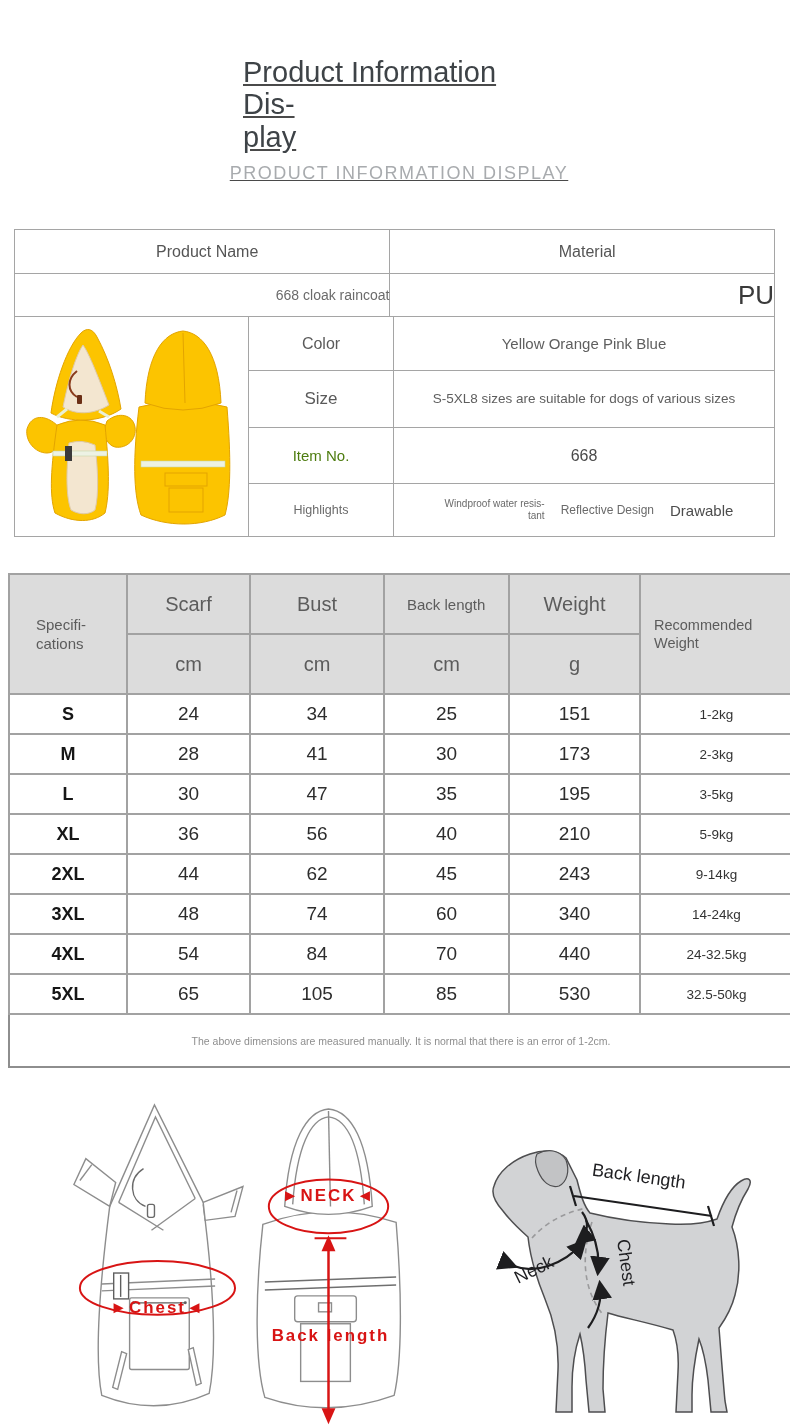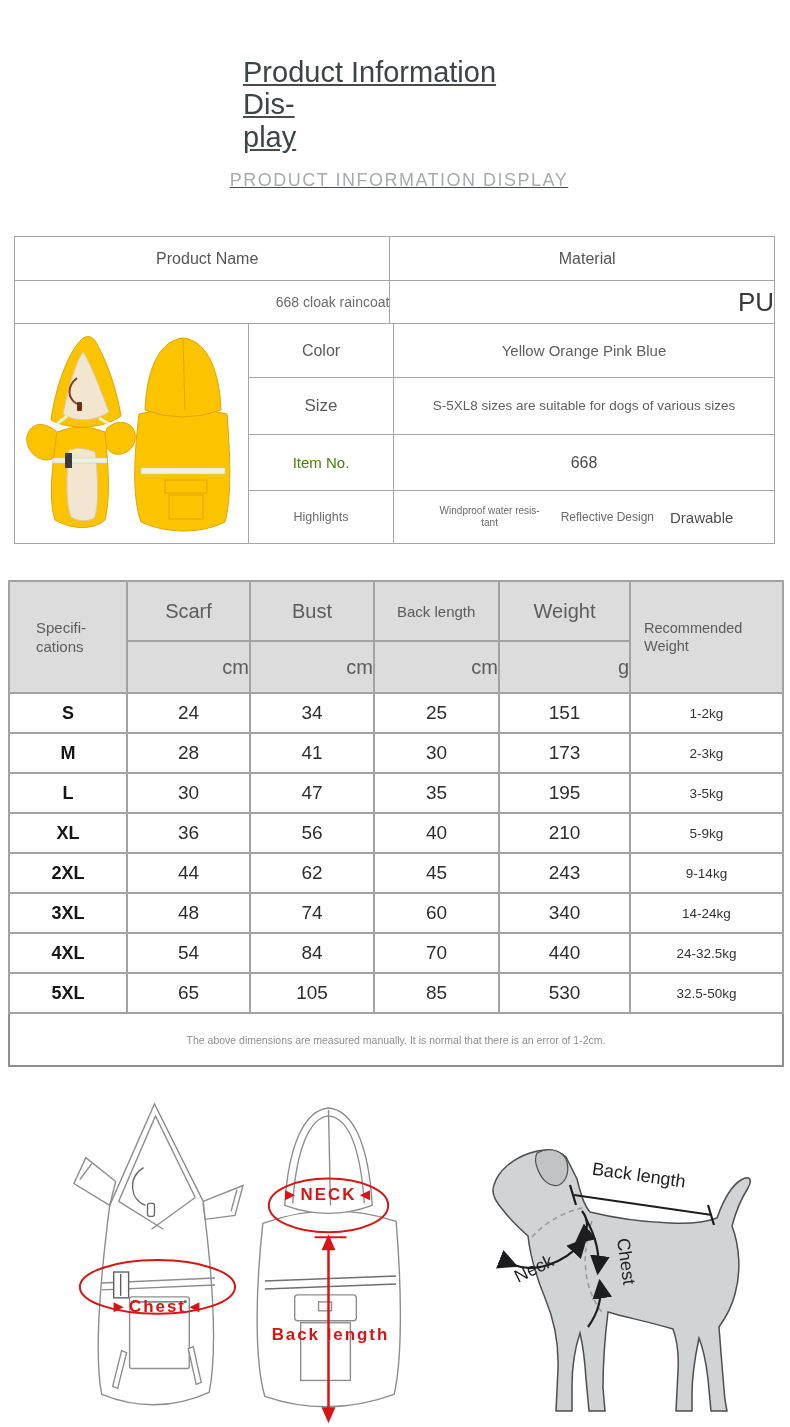--- a/index.html
+++ b/index.html
@@ -4,21 +4,21 @@
 <style>
   * { margin:0; padding:0; box-sizing:border-box; }
   html,body { background:#ffffff; }
   body {
     width:790px; height:1427px; margin:0 auto; position:relative; overflow:hidden;
     font-family:"Liberation Sans", sans-serif; color:#4a4a4a;
   }
   
   .hdr { padding-top:56px;text-decoration:underline; }
   .title { margin-left:243px; width:310px; font-size:29px; line-height:1.12; color:#3e4347; font-weight:400; }
-  .subtitle { margin-top:17px; text-align:center; font-size:18px; color:#a8abae; letter-spacing:1.5px; font-weight:400;padding-left:8px; }
+  .subtitle { margin-top:10px; text-align:center; font-size:18px; color:#a8abae; letter-spacing:1.5px; font-weight:400;padding-left:8px; }
 
   
   .tables { margin:45px 15px 0 14px; }
   table { border-collapse:collapse; table-layout:fixed; }
   .info { width:100%; }
   .info td { border:1px solid #a5a5a5; text-align:center; vertical-align:middle; }
   .info .lab      { font-size:16px; color:#555; }
   .info .val-sm   { font-size:14px; color:#6b6b6b; }
   .info .val-big  { font-size:26px; color:#3a3a3a; }
   .r44 td { height:44px;padding-left:10px; }
@@ -32,33 +32,33 @@
   .rItem  td { height:55px; }
   .rHl    td { height:52px; }
   .lab-color { font-size:16px; color:#5a5a5a; }
   .lab-size  { font-size:17px; color:#5a5a5a; }
   .lab-item  { font-size:15px; color:#4d7c0f;margin-left:36px; }
   .lab-hl    { font-size:12.5px; color:#6a6a6a; }
   .val-color { font-size:15px; color:#5e5e5e; }
   .val-size  { font-size:13.5px; color:#5e5e5e; }
   .hl-wrap { display:flex; align-items:center; justify-content:center; gap:16px; padding:0 8px; }
   .hl { color:#6a6a6a; }
-  .hl-0 { font-size:10px; max-width:110px; text-align:center; line-height:1.25; }
+  .hl-0 { font-size:10px; max-width:110px; text-align:right; line-height:1.25; }
   .hl-1 { font-size:12px; }
   .hl-2 { font-size:15px; color:#4d4d4d; }
 
   
   .size-table { width:774px; margin:36px 0 0 8px; border:2px solid #8e8e8e; }
   .size-table th, .size-table td { border:2px solid #a2a2a2; }
   .size-table thead th { background:#dcdcdc; color:#5c5c5c; font-weight:400; vertical-align:middle; }
   .th-spec { width:118px; text-align:left; padding-left:26px; font-size:15px; line-height:1.3; }
-  .c0 { width:123px; } .c1 { width:124px; } .c2 { width:125px; } .c3 { width:131px; }
+  .c0 { width:123px; } .c1 { width:134px; } .c2 { width:125px; } .c3 { width:131px; }
   .th-col { height:60px; text-align:center; font-size:20px; }
   .th-col.small { font-size:15px; line-height:1.15; text-align:left; padding-left:22px; }
-  .th-unit { height:52px; text-align:right; font-size:20px; font-weight:700; color:#2e2e2e; }
+  .th-unit { height:60px; text-align:center; font-size:20px; font-weight:700; color:#2e2e2e; }
   .th-rec { width:153px; text-align:left; padding-left:13px; font-size:14.5px; line-height:1.25; }
   .size-table tbody td { height:40px; text-align:center; font-size:19px; color:#2d2d2d; vertical-align:middle; }
   .size-table tbody td.sz { font-weight:700; font-size:18px; color:#161616; }
   .size-table tbody td.rec { font-size:13.5px; color:#333; }
   .note-row td { height:53px; text-align:center; font-size:10.5px; color:#8e8e8e; border:2px solid #8e8e8e; }
 
   
   .diagrams { display:flex; align-items:flex-start; margin-top:16px; padding-left:58px; }
   .dog-box { margin-top:22px; margin-left:2px; }
   svg text { font-family:"Liberation Sans", sans-serif; }

